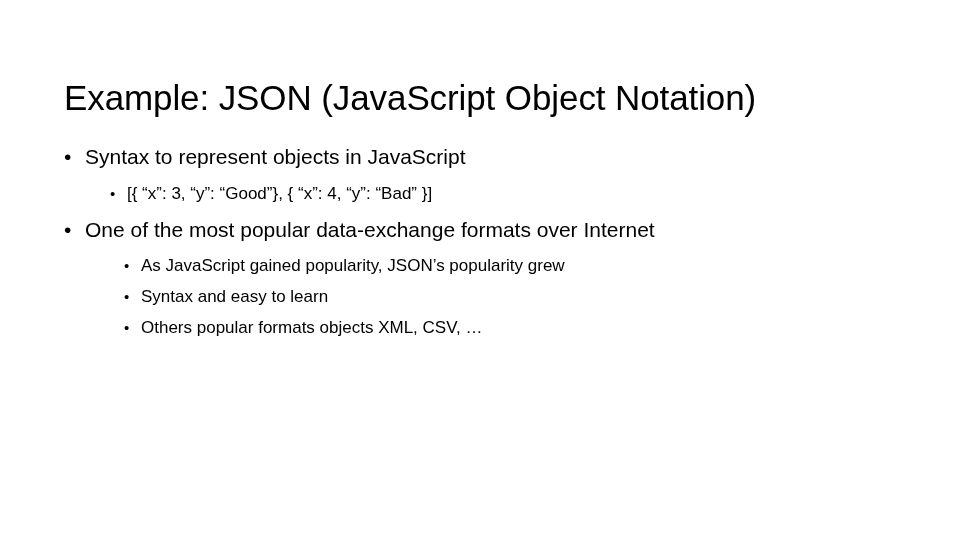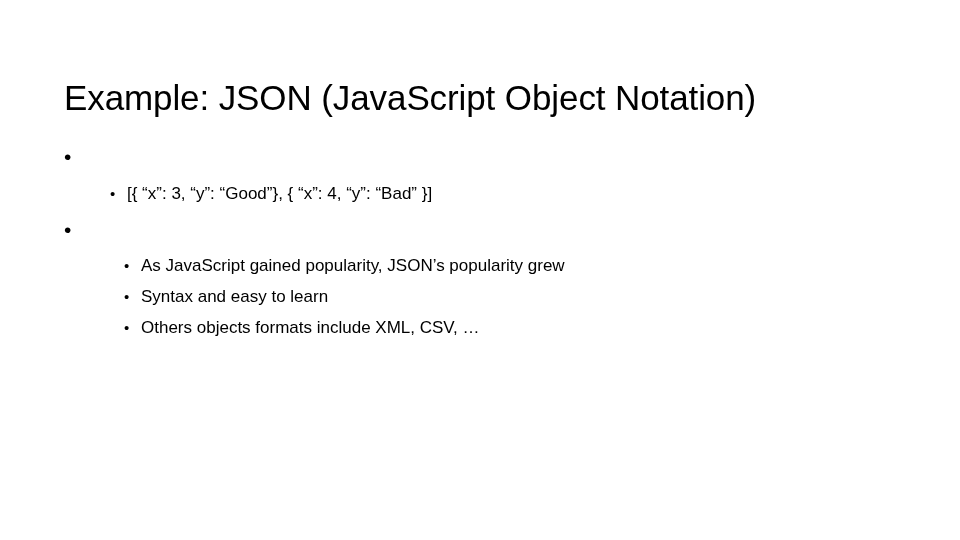--- a/index.html
+++ b/index.html
@@ -103,40 +103,42 @@
 <body>
 
 <div class="slide">
 
   <h1 class="slide-title">Example: JSON (JavaScript Object Notation)</h1>
 
   <div class="body-block">
 
     <div class="bullet-row lvl1">
       <span class="marker">•</span>
+      <span class="btext">Syntax to represent objects in JavaScript</span>
     </div>
 
     <div class="bullet-row lvl2 indent-a gap-sub-first">
       <span class="marker">•</span>
       <span class="btext">[{ “x”: 3, “y”: “Good”}, { “x”: 4, “y”: “Bad” }]</span>
     </div>
 
     <div class="bullet-row lvl1 gap-lvl1-after">
       <span class="marker">•</span>
+      <span class="btext">One of the most popular data-exchange formats over Internet</span>
     </div>
 
     <div class="bullet-row lvl2 indent-b gap-sub-after">
       <span class="marker">•</span>
       <span class="btext">As JavaScript gained popularity, JSON’s popularity grew</span>
     </div>
 
     <div class="bullet-row lvl2 indent-b gap-sub-next">
       <span class="marker">•</span>
       <span class="btext">Syntax and easy to learn</span>
     </div>
 
     <div class="bullet-row lvl2 indent-b gap-sub-next">
       <span class="marker">•</span>
-      <span class="btext">Others objects formats include XML, CSV, …</span>
+      <span class="btext">Others popular formats objects XML, CSV, …</span>
     </div>
 
   </div>
 </div>
 
 </body></html>

